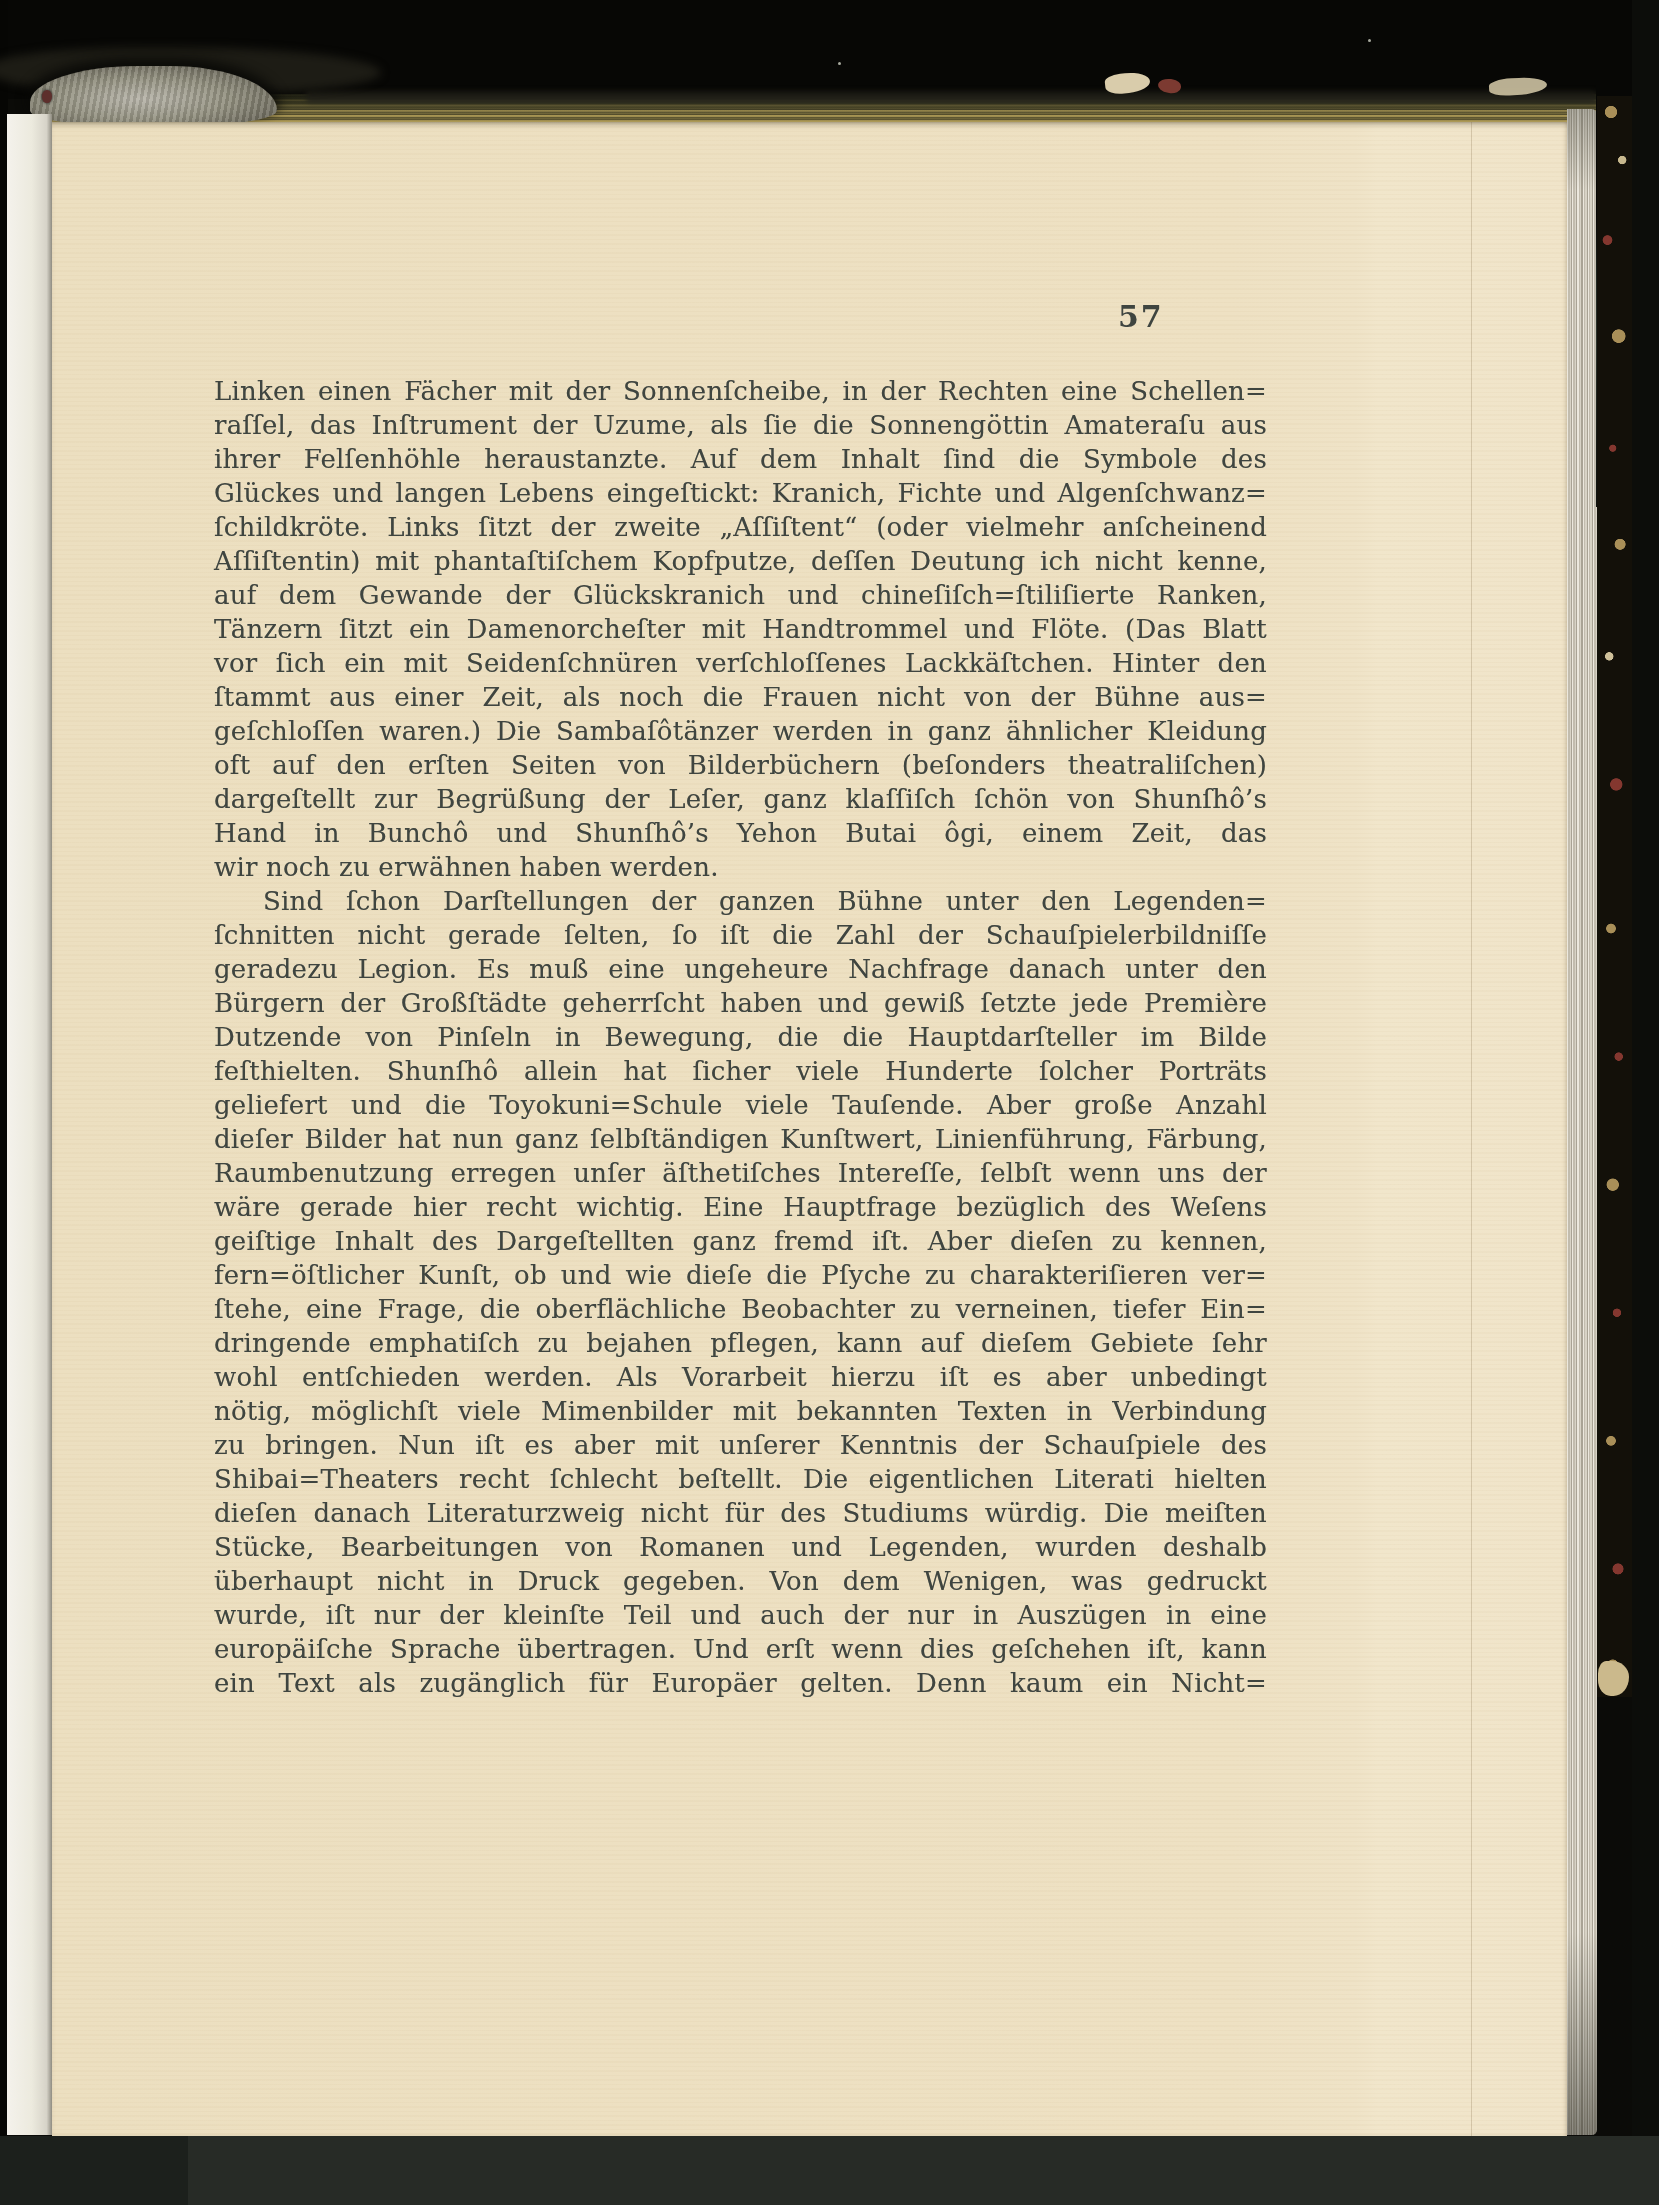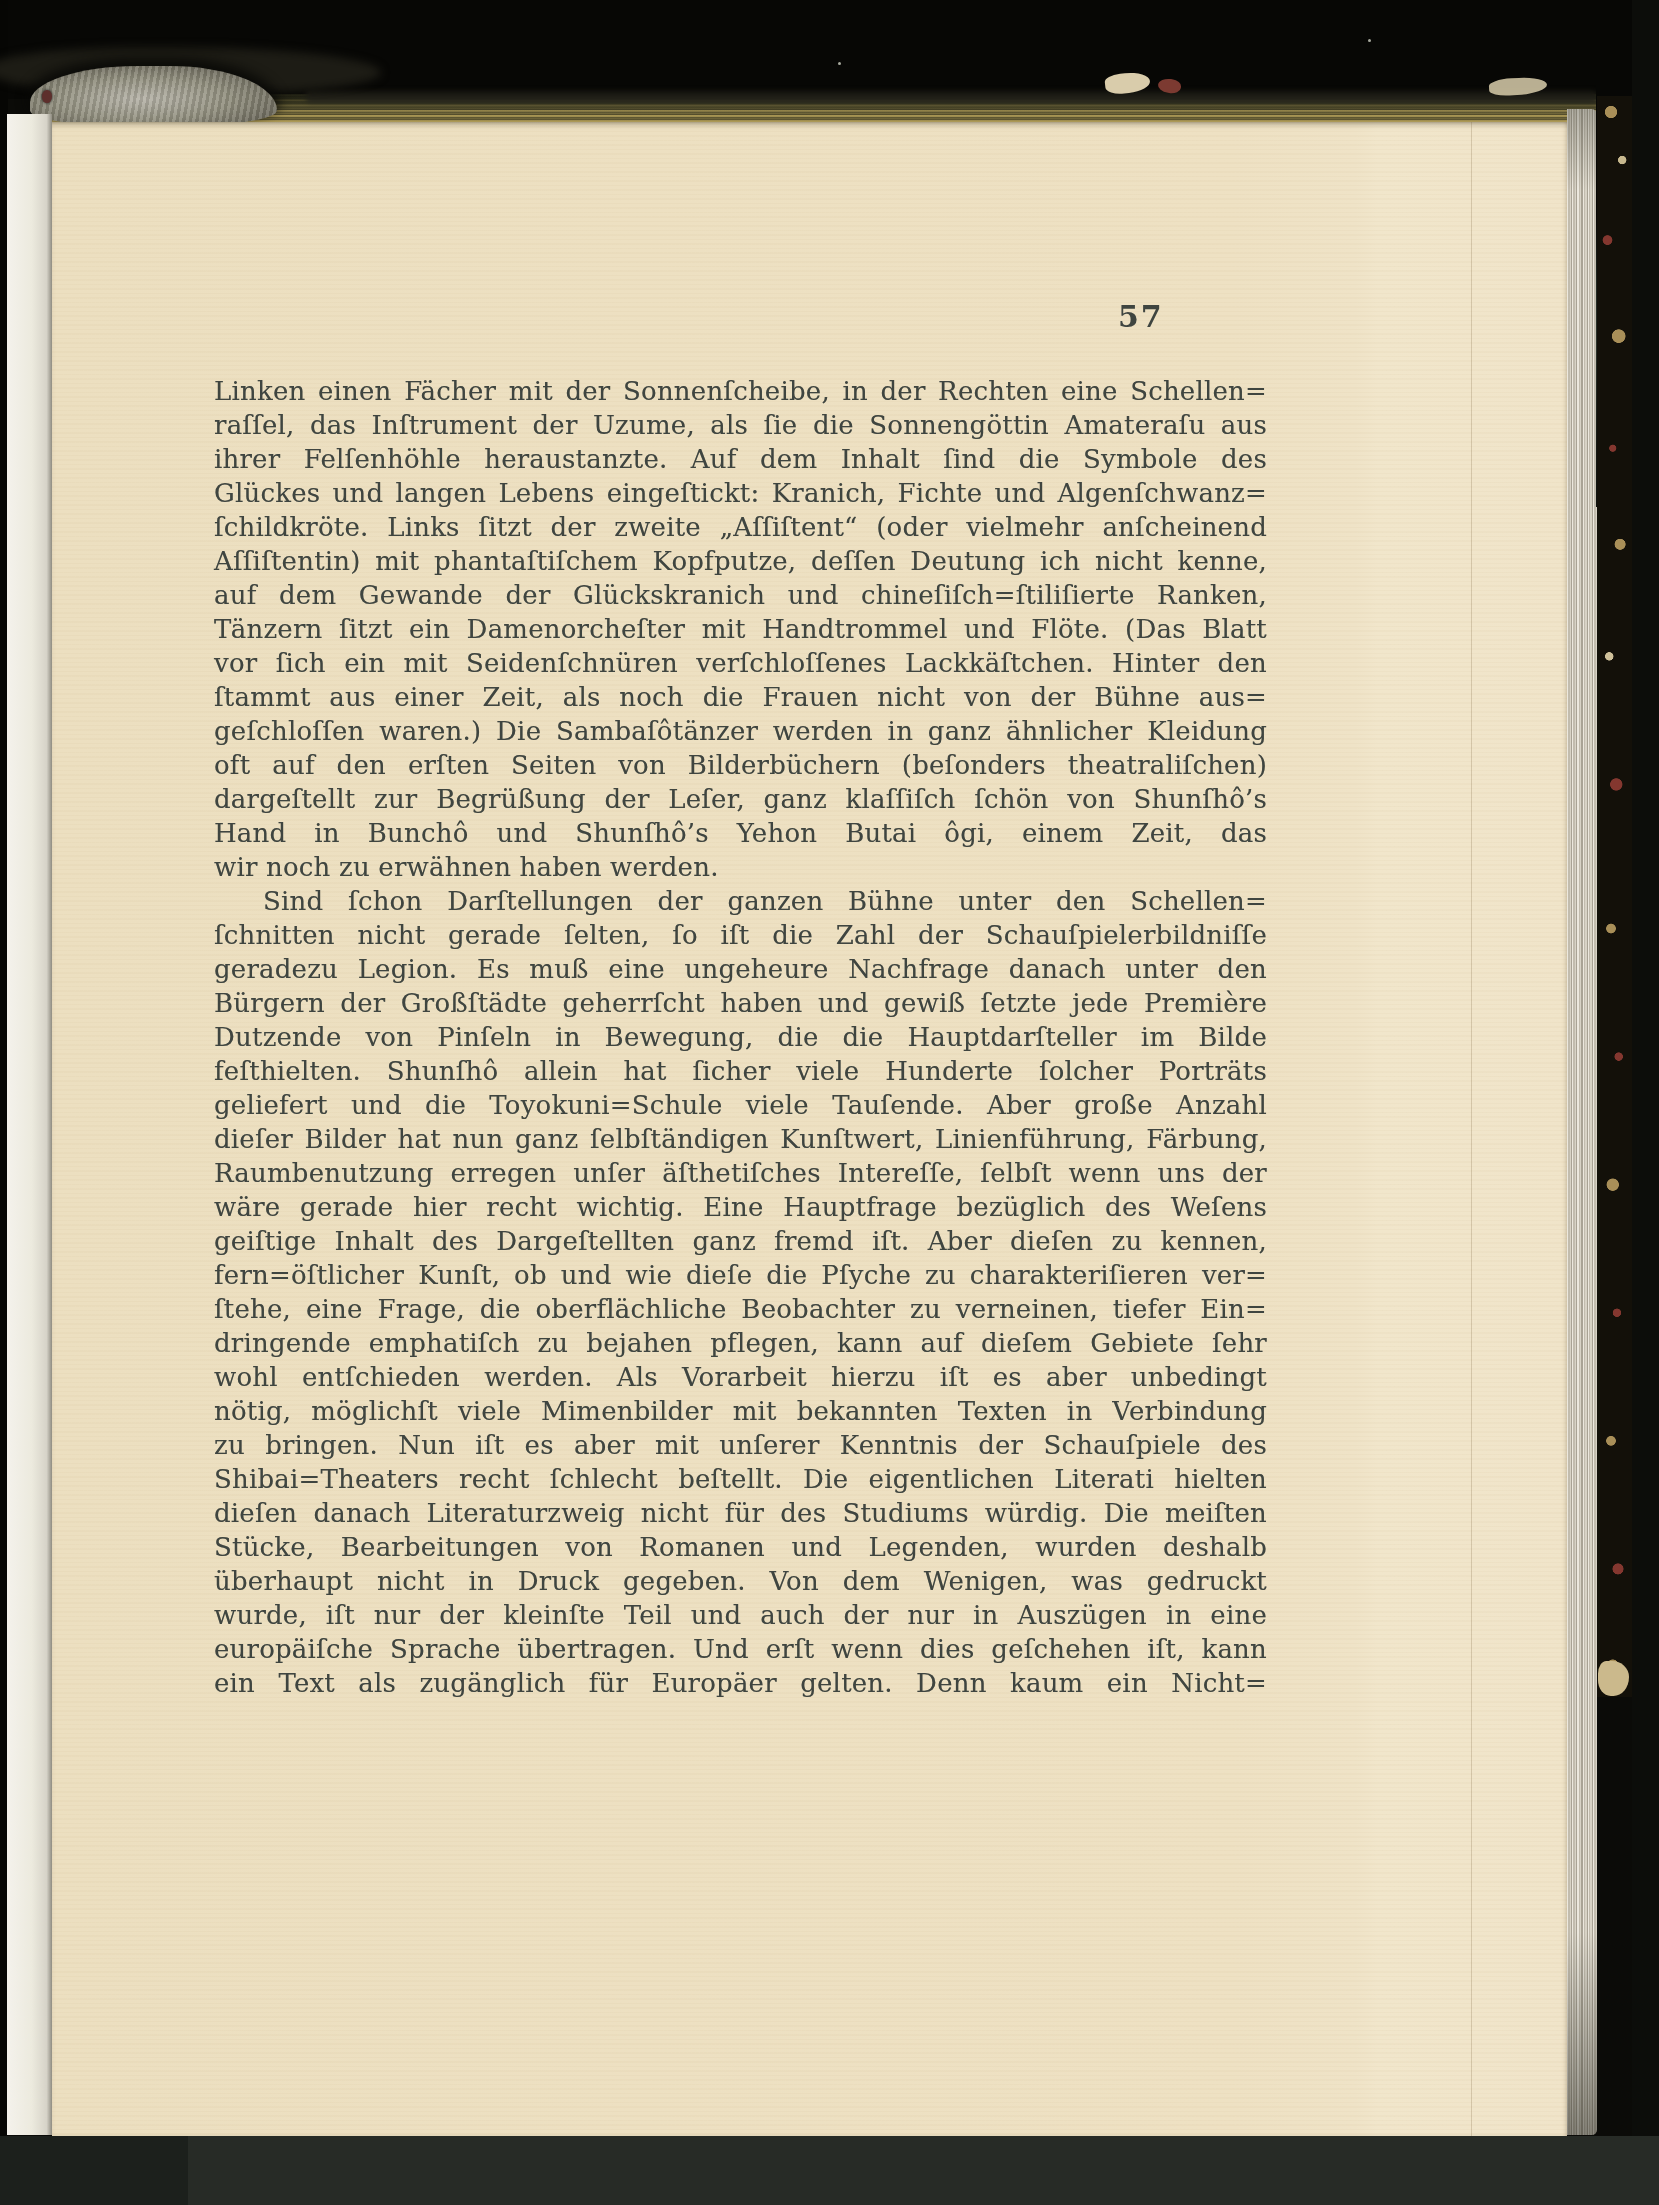--- a/index.html
+++ b/index.html
@@ -136,21 +136,21 @@
   <div class="line">Aſſiſtentin) mit phantaſtiſchem Kopfputze, deſſen Deutung ich nicht kenne,</div>
   <div class="line">auf dem Gewande der Glückskranich und chineſiſch=ſtiliſierte Ranken,</div>
   <div class="line">Tänzern ſitzt ein Damenorcheſter mit Handtrommel und Flöte.  (Das Blatt</div>
   <div class="line">vor ſich ein mit Seidenſchnüren verſchloſſenes Lackkäſtchen.  Hinter den</div>
   <div class="line">ſtammt aus einer Zeit, als noch die Frauen nicht von der Bühne aus=</div>
   <div class="line">geſchloſſen waren.)  Die Sambaſôtänzer werden in ganz ähnlicher Kleidung</div>
   <div class="line">oft auf den erſten Seiten von Bilderbüchern (beſonders theatraliſchen)</div>
   <div class="line">dargeſtellt zur Begrüßung der Leſer, ganz klaſſiſch ſchön von Shunſhô’s</div>
   <div class="line">Hand in Bunchô und Shunſhô’s Yehon Butai ôgi, einem Zeit, das</div>
   <div class="line flush">wir noch zu erwähnen haben werden.</div>
-  <div class="line indent">Sind ſchon Darſtellungen der ganzen Bühne unter den Schellen=</div>
+  <div class="line indent">Sind ſchon Darſtellungen der ganzen Bühne unter den Legenden=</div>
   <div class="line">ſchnitten nicht gerade ſelten, ſo iſt die Zahl der Schauſpielerbildniſſe</div>
   <div class="line">geradezu Legion.  Es muß eine ungeheure Nachfrage danach unter den</div>
   <div class="line">Bürgern der Großſtädte geherrſcht haben und gewiß ſetzte jede Première</div>
   <div class="line">Dutzende von Pinſeln in Bewegung, die die Hauptdarſteller im Bilde</div>
   <div class="line">feſthielten.  Shunſhô allein hat ſicher viele Hunderte ſolcher Porträts</div>
   <div class="line">geliefert und die Toyokuni=Schule viele Tauſende.  Aber große Anzahl</div>
   <div class="line">dieſer Bilder hat nun ganz ſelbſtändigen Kunſtwert, Linienführung, Färbung,</div>
   <div class="line">Raumbenutzung erregen unſer äſthetiſches Intereſſe, ſelbſt wenn uns der</div>
   <div class="line">wäre gerade hier recht wichtig.  Eine Hauptfrage bezüglich des Weſens</div>
   <div class="line">geiſtige Inhalt des Dargeſtellten ganz fremd iſt.  Aber dieſen zu kennen,</div>

